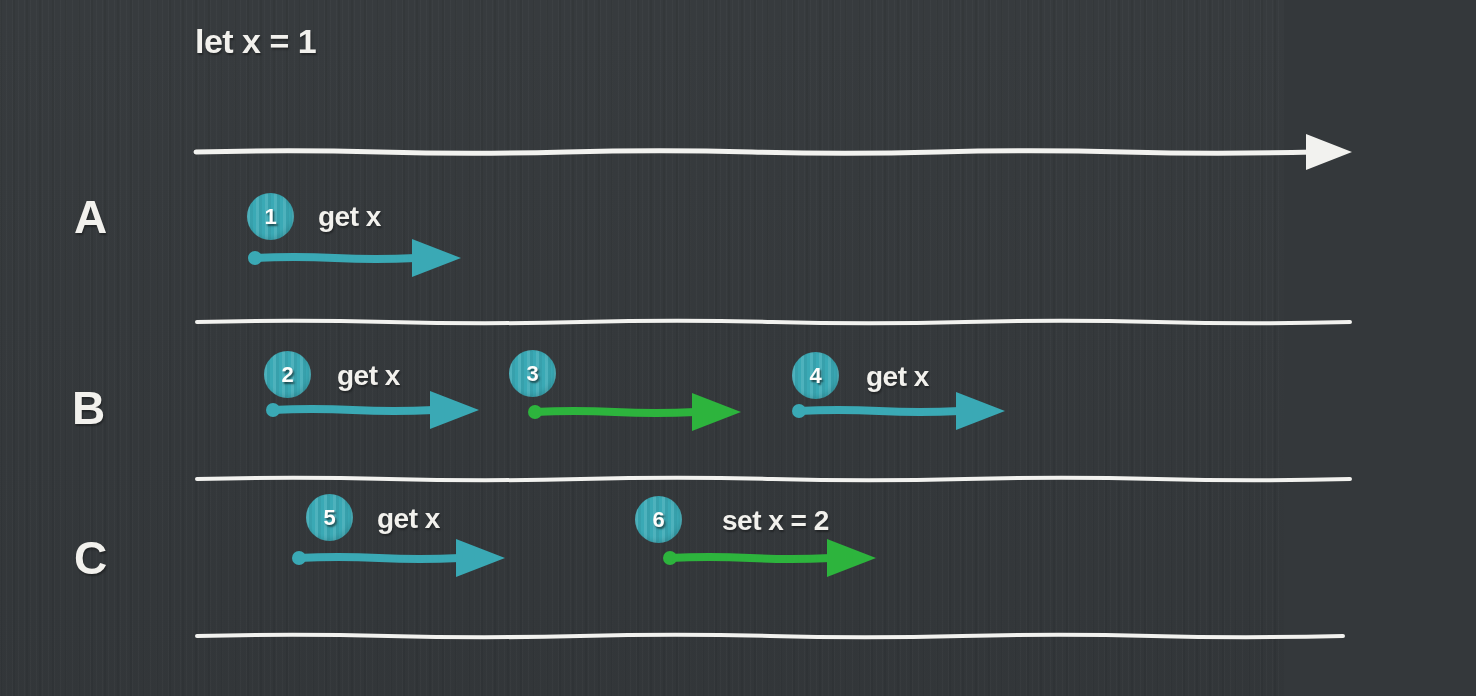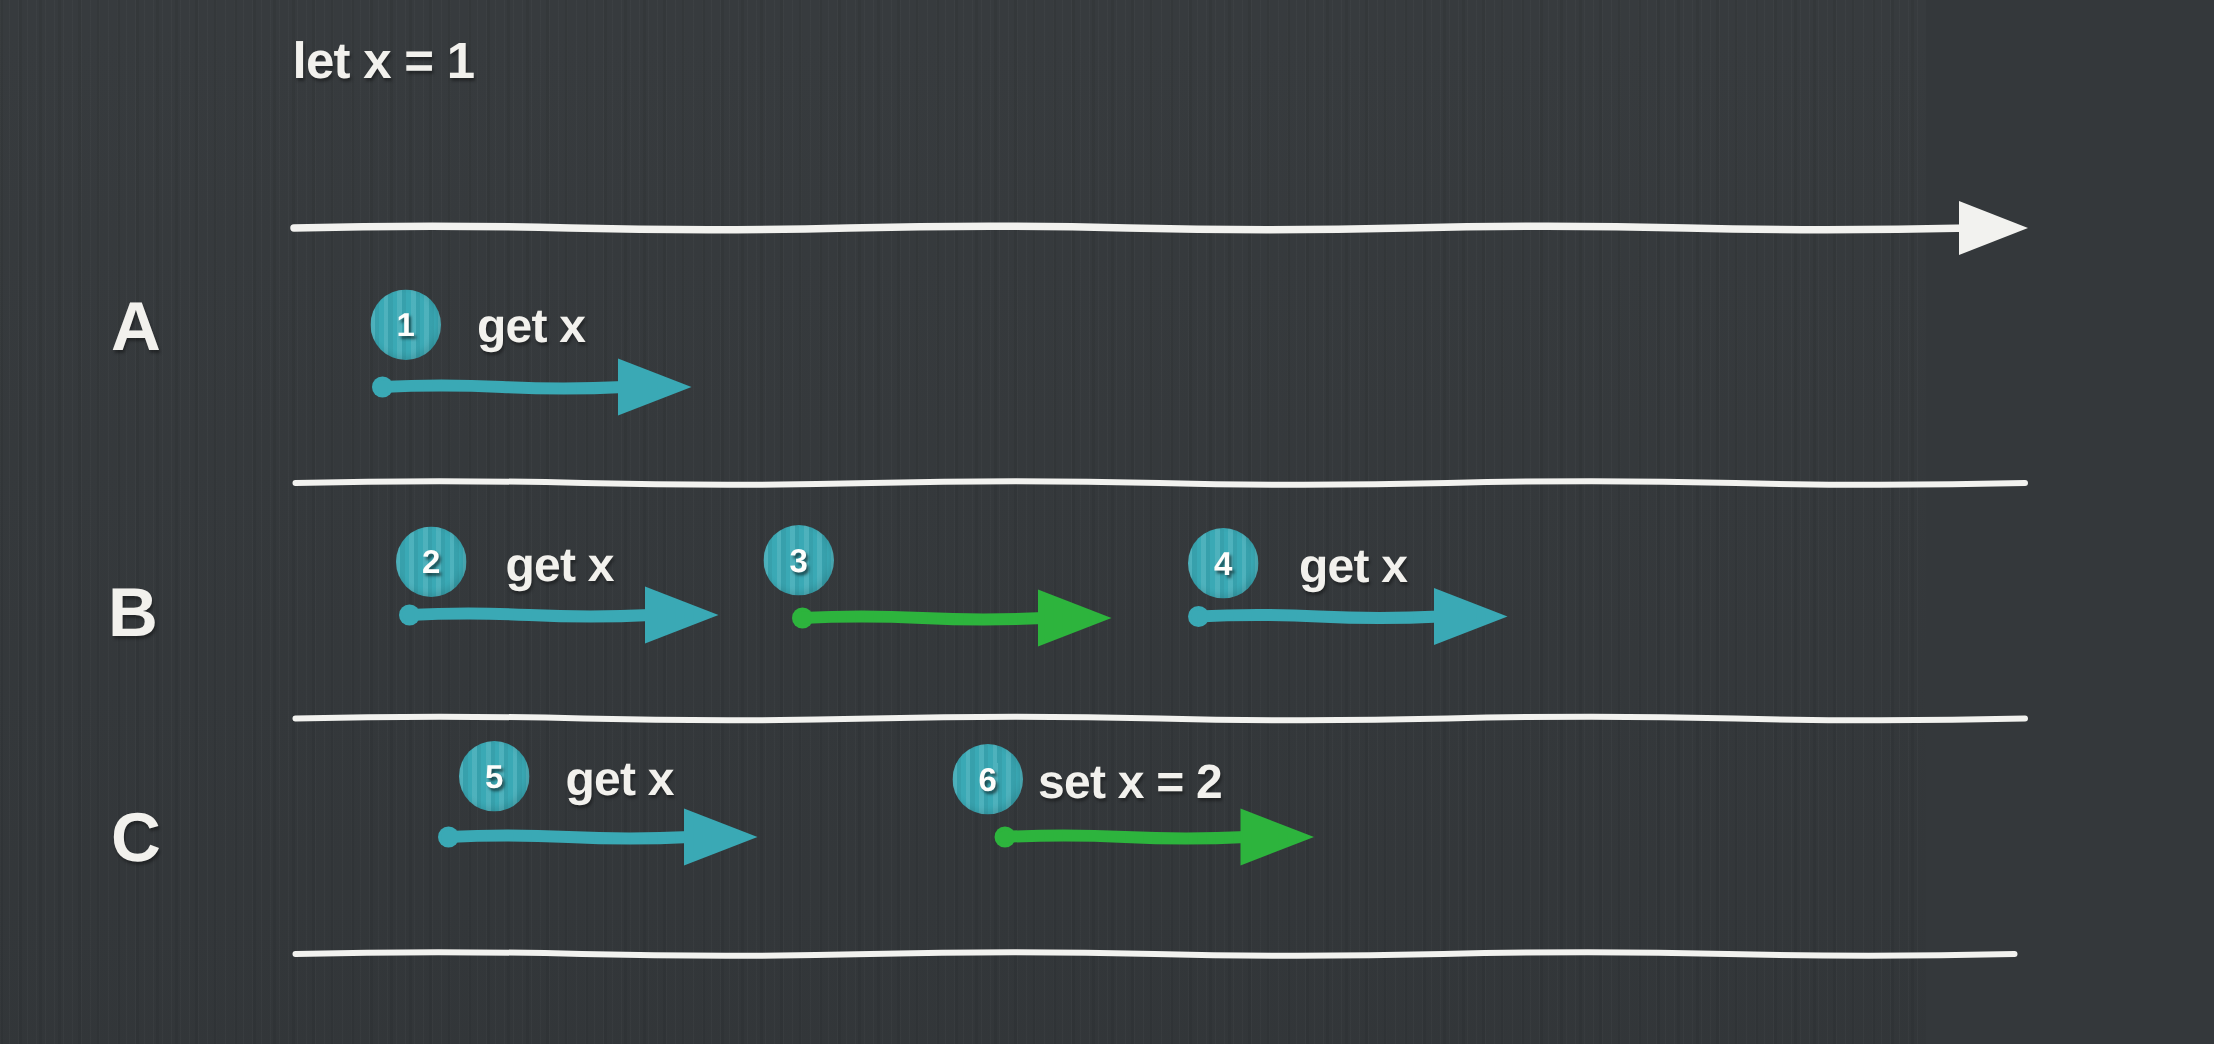--- a/index.html
+++ b/index.html
@@ -31,21 +31,21 @@
     white-space:pre;
   }
   .thread-label{
     position:absolute;
     font-size:46px;font-weight:bold;line-height:52px;
     color:var(--c-text);
     text-shadow:1px 2px 2px rgba(0,0,0,0.35);
   }
   .event-label{
     position:absolute;
-    font-size:32px;font-weight:bold;line-height:44px;
+    font-size:28px;font-weight:bold;line-height:44px;
     color:var(--c-text);letter-spacing:-0.5px;
     text-shadow:1px 2px 2px rgba(0,0,0,0.35);
     white-space:pre;
   }
   .badge{
     position:absolute;width:47px;height:47px;border-radius:50%;
     background-color:var(--c-get);
     background-image:repeating-linear-gradient(90deg, rgba(255,255,255,0.10) 0 3px, rgba(0,0,0,0.05) 3px 6px, transparent 6px 9px);
     display:flex;align-items:center;justify-content:center;
     box-shadow:inset -2px -2px 4px rgba(0,0,0,0.12);
@@ -133,20 +133,20 @@
   <div class="event-label" style="left:377px;top:497px">get x</div>
   <svg class="ev-get" style="left:292px;top:536px" width="218" height="44" viewBox="0 0 218 44">
     <circle cx="7" cy="22" r="7"></circle>
     <path stroke-width="8" d="M6 22 Q 46 20 87 22 T 168 22"></path>
     <polygon points="164,3 213,22 164,41"></polygon>
   </svg>
 
   <div class="badge" style="left:635px;top:496px">
     <span>6</span>
   </div>
-  <div class="event-label" style="left:692px;top:499px">set x = 2</div>
+  <div class="event-label" style="left:722px;top:499px">set x = 2</div>
   <svg class="ev-set" style="left:663px;top:536px" width="218" height="44" viewBox="0 0 218 44">
     <circle cx="7" cy="22" r="7"></circle>
     <path stroke-width="8" d="M6 22 Q 46 20 87 22 T 168 22"></path>
     <polygon points="164,3 213,22 164,41"></polygon>
   </svg>
 
 </div>
 
 </body></html>

